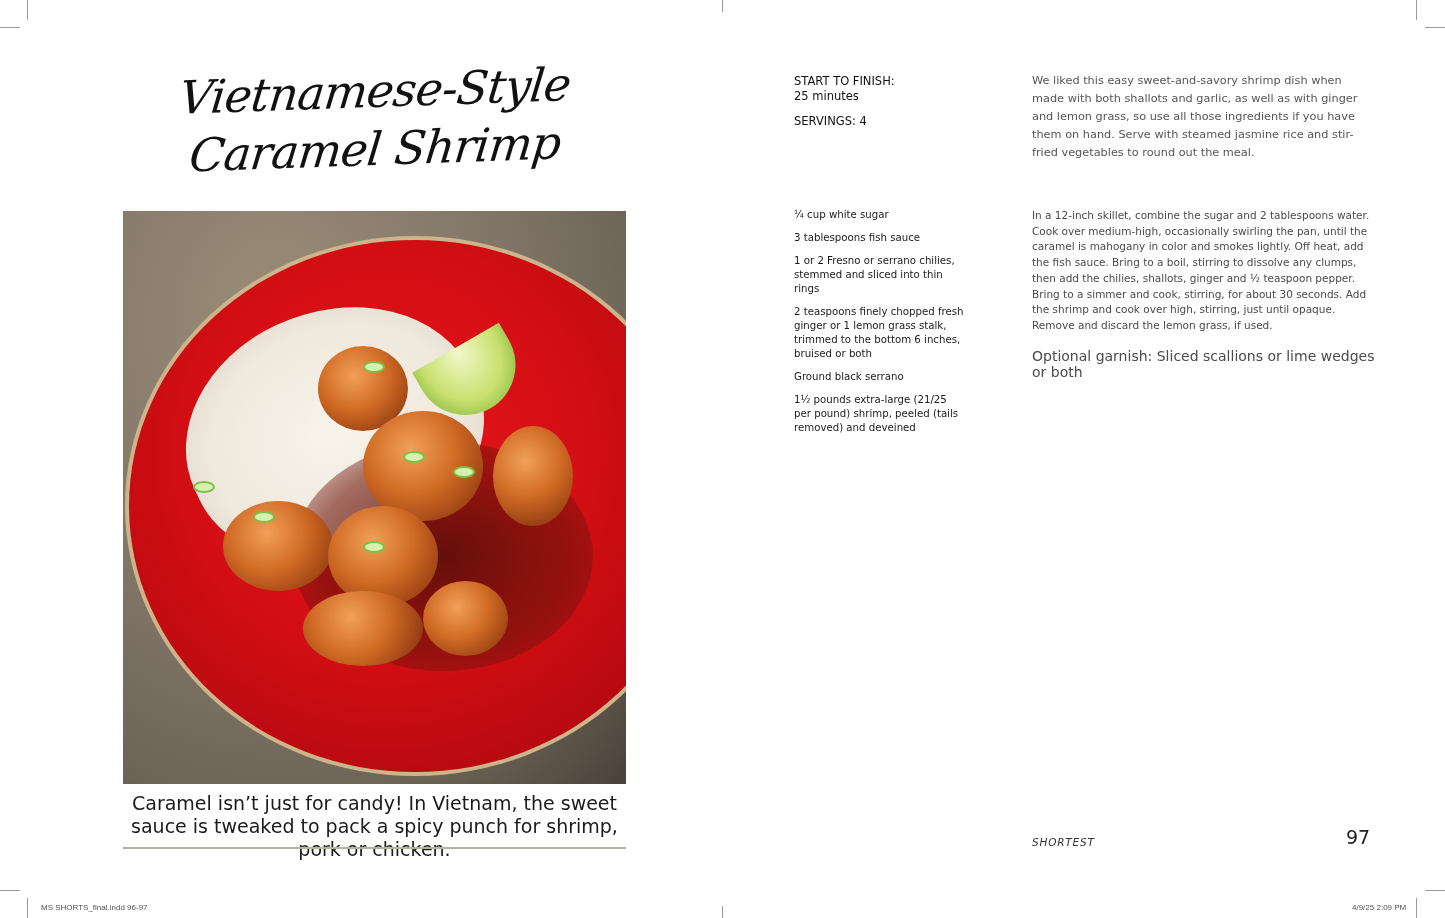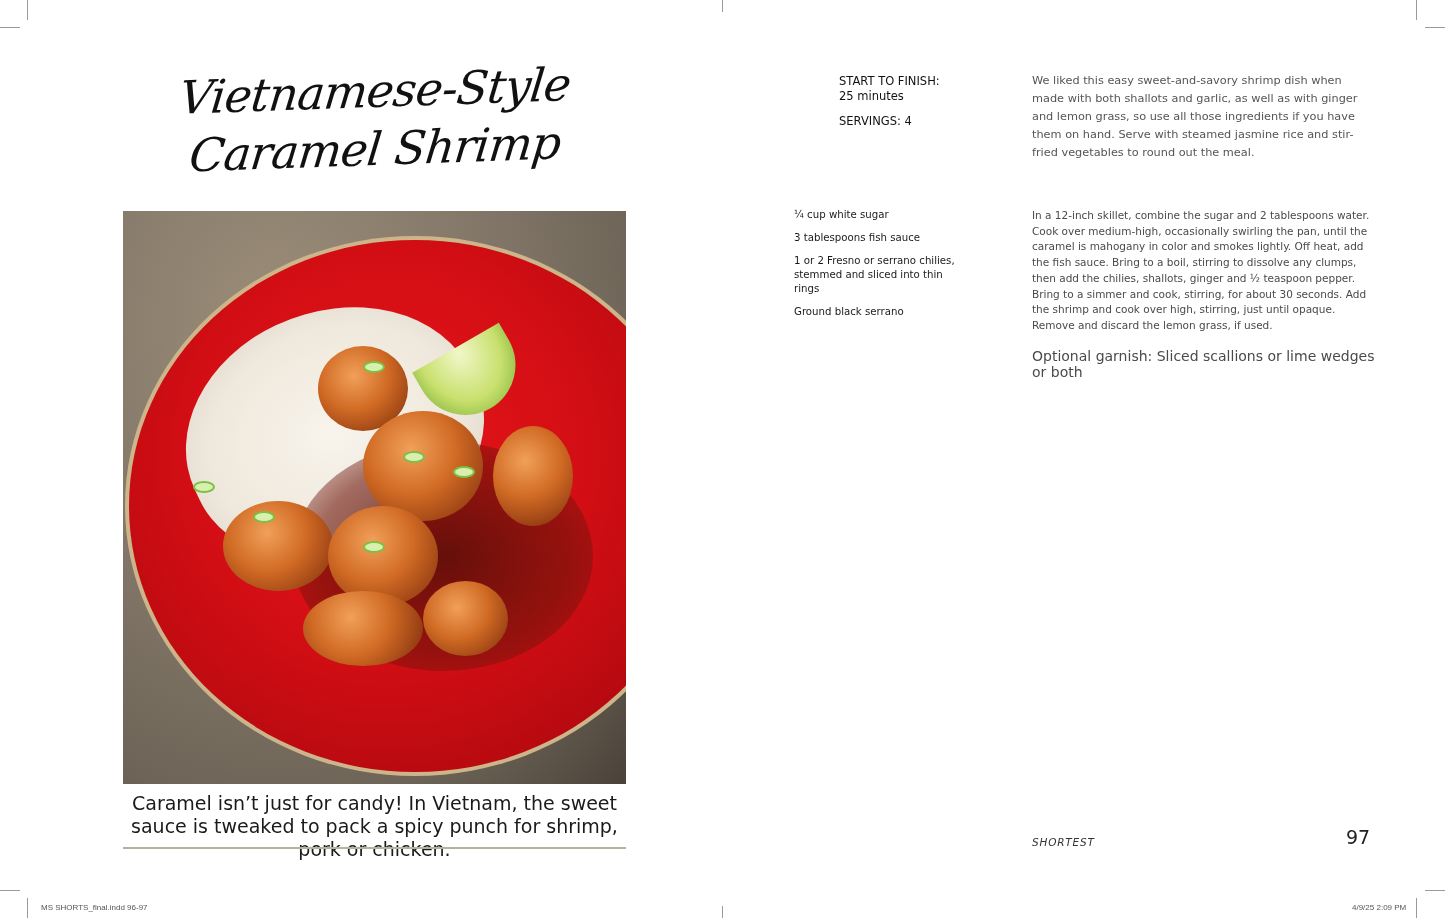--- a/index.html
+++ b/index.html
@@ -26,21 +26,21 @@
     background: radial-gradient(ellipse, rgba(80,15,8,0.85) 0%, rgba(110,20,10,0.6) 60%, rgba(0,0,0,0) 100%); }
   .lime { position:absolute; left:300px; top:132px; width:100px; height:70px; border-radius:0 0 60px 60px;
     background: radial-gradient(ellipse at 50% 10%, #f1f7c9 0%, #c9e06e 55%, #6aa82c 100%); transform:rotate(-30deg); }
   .scallion { position:absolute; width:18px; height:8px; border-radius:50%; border:2px solid #7bc043; background:#d7f0b0; }
 
   
   .caption { position:absolute; left:123px; top:792px; width:503px; text-align:center; font-size:19px; line-height:23px; color:#1a1a1a; }
   .caption-rule { position:absolute; left:123px; top:847px; width:503px; height:2px; background:#b7b29e; }
 
   
-  .meta { position:absolute; left:794px; font-size:11.5px; color:#111; line-height:15px;margin-left:45px; }
+  .meta { position:absolute; left:794px; font-size:11.5px; color:#111; line-height:15px; }
   .intro { position:absolute; left:1032px; top:72px; width:345px; font-size:11.3px; line-height:18px; color:#555; }
   .ingredients { position:absolute; left:794px; top:208px; width:170px; margin:0; padding:0; list-style:none; }
   .ingredients li { font-size:10.2px; line-height:14px; color:#1a1a1a; margin-bottom:9px; }
   .directions { position:absolute; left:1032px; top:208px; width:345px; font-size:10.5px; line-height:15.7px; color:#4a4a4a; }
   .garnish { position:absolute; left:1032px; top:349px; width:345px; font-size:14px; line-height:15.7px; color:#4a4a4a; }
   .section { position:absolute; left:1032px; top:836px; font-size:10.5px; letter-spacing:0.8px; color:#333;font-style:italic; }
   .pagenum { position:absolute; left:1346px; top:826px; font-size:19px; color:#222; }
 
   .slug { position:absolute; top:903px; font-family:"Liberation Sans", sans-serif; font-size:8px; color:#555; }
 </style>
@@ -92,21 +92,23 @@
   <div>25 minutes</div>
 </div>
 <div class="meta" style="top:114px;">SERVINGS: 4</div>
 
 <div class="intro">We liked this easy sweet-and-savory shrimp dish when made with both shallots and garlic, as well as with ginger and lemon grass, so use all those ingredients if you have them on hand. Serve with steamed jasmine rice and stir-fried vegetables to round out the meal.</div>
 
 <ul class="ingredients">
   <li>¼ cup white sugar</li>
   <li>3 tablespoons fish sauce</li>
   <li>1 or 2 Fresno or serrano chilies, stemmed and sliced into thin rings</li>
+  <li>2 teaspoons finely chopped fresh ginger or 1 lemon grass stalk, trimmed to the bottom 6 inches, bruised or both</li>
   <li>Ground black serrano</li>
+  <li>1½ pounds extra-large (21/25 per pound) shrimp, peeled (tails removed) and deveined</li>
 </ul>
 
 <div class="directions">In a 12-inch skillet, combine the sugar and 2 tablespoons water. Cook over medium-high, occasionally swirling the pan, until the caramel is mahogany in color and smokes lightly. Off heat, add the fish sauce. Bring to a boil, stirring to dissolve any clumps, then add the chilies, shallots, ginger and ½ teaspoon pepper. Bring to a simmer and cook, stirring, for about 30 seconds. Add the shrimp and cook over high, stirring, just until opaque. Remove and discard the lemon grass, if used.</div>
 <div class="garnish">Optional garnish: Sliced scallions or lime wedges or both</div>
 
 <div class="section">SHORTEST</div>
 <div class="pagenum">97</div>
 
 <div class="slug" style="left:41px;">MS SHORTS_final.indd   96-97</div>
 <div class="slug" style="left:1352px;">4/9/25   2:09 PM</div>

